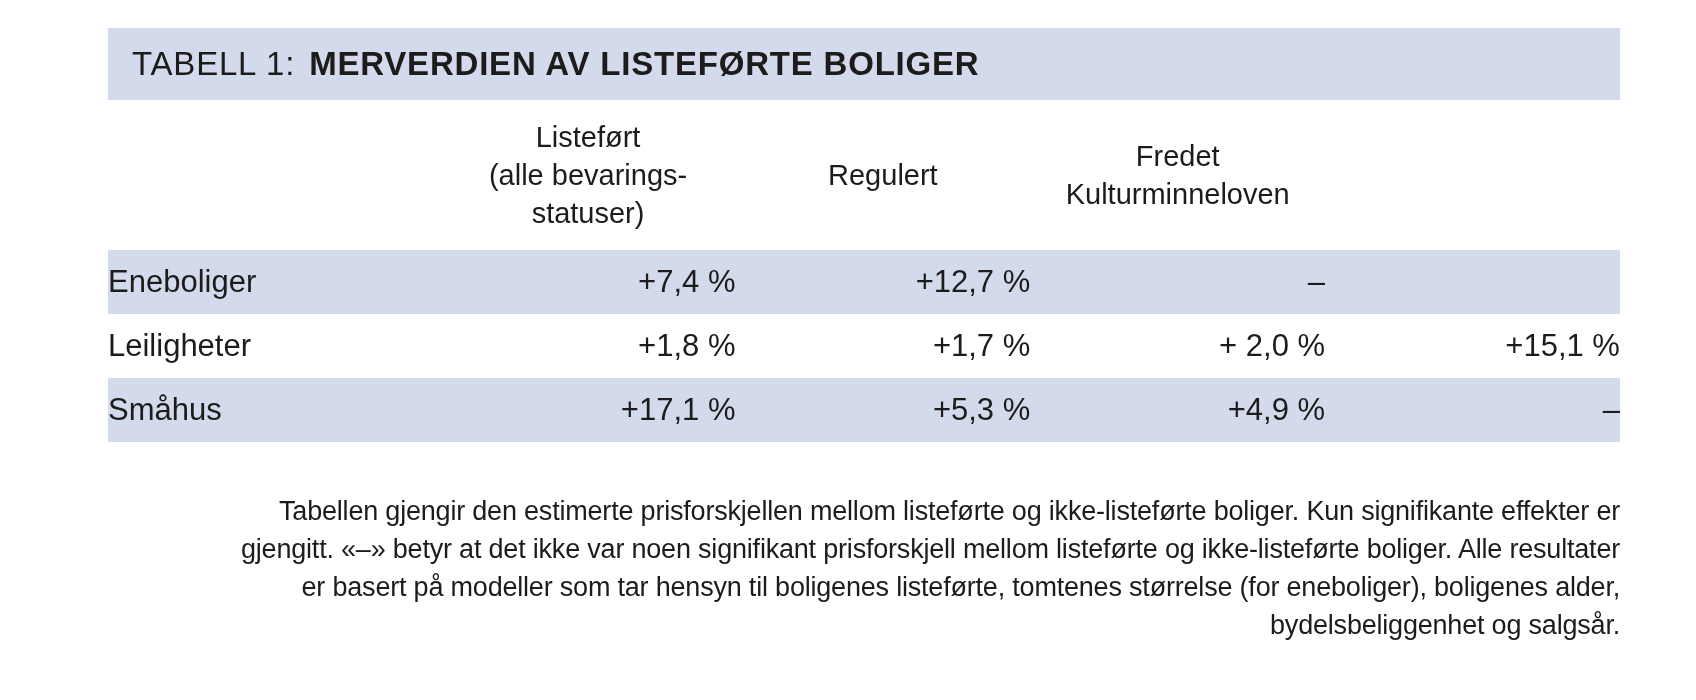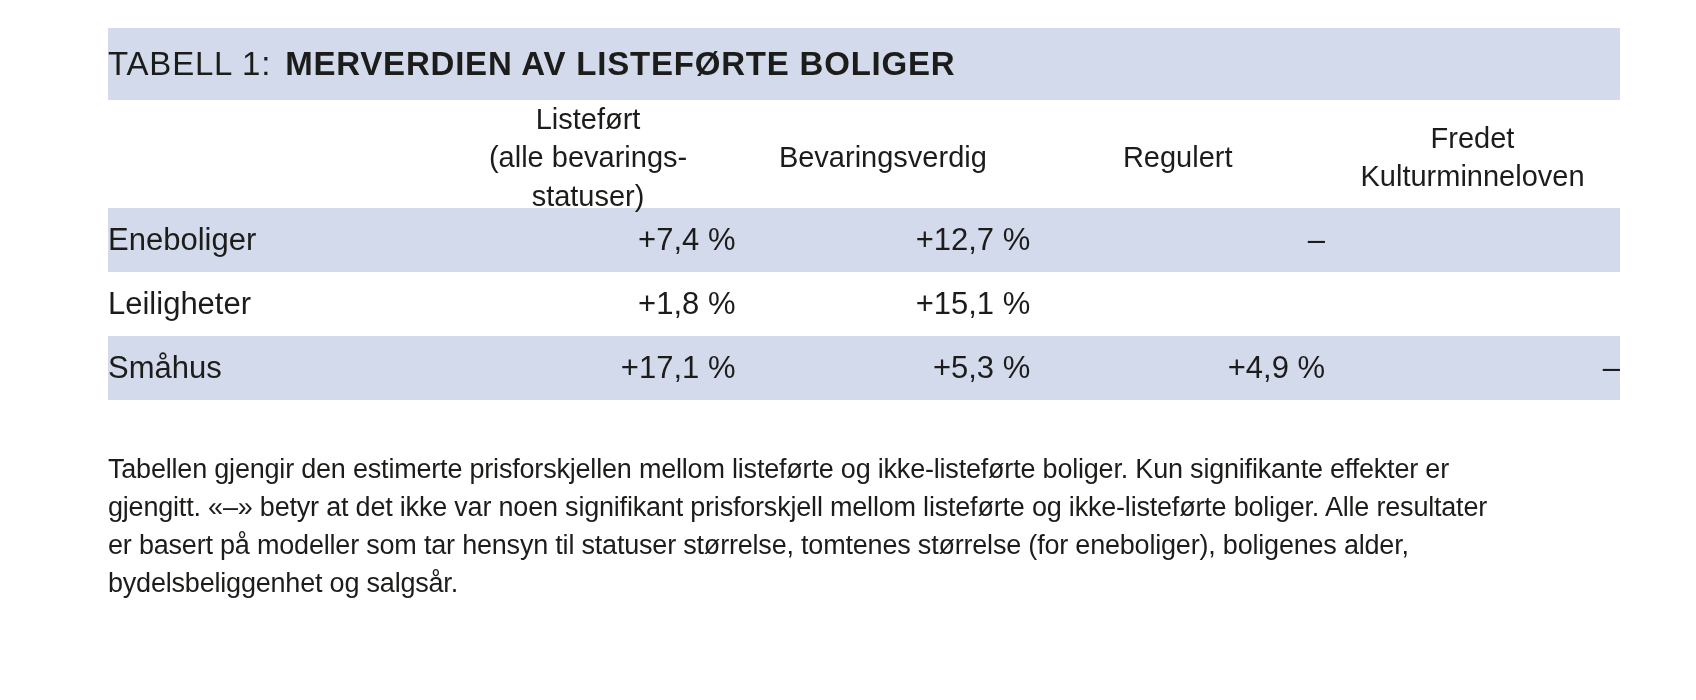--- a/index.html
+++ b/index.html
@@ -17,36 +17,37 @@
     position: absolute;
     left: 108px;
     top: 28px;
     width: 1512px;
   }
   .title-band {
     background: var(--band, #d3daec);
     height: 72px;
     display: flex;
     align-items: center;
+    padding-left: 24px;
     box-sizing: border-box;
     font-size: 33px;
     letter-spacing: 0.8px;
     white-space: nowrap;
   }
   .title-prefix { font-weight: 400; margin-right: 14px; }
   .title-main   { font-weight: 700; }
 
   .grid-row {
     display: grid;
     grid-template-columns: 22% 19.5% 19.5% 19.5% 19.5%;
     align-items: center;
     box-sizing: border-box;
   }
   .header-row {
-    height: 108px;
+    height: 150px;
     font-size: 29px;
     line-height: 1.32;
     font-weight: 300;
   }
   .header-cell {
     text-align: center;
     white-space: pre-line;
   }
   .data-row {
     height: 64px;
@@ -58,64 +59,66 @@
     text-align: left;
   }
   .value-cell { text-align: right; }
 
   .footnote {
     margin-top: 50px;
     font-size: 27px;
     line-height: 38px;
     font-weight: 300;
     letter-spacing: -0.2px;
+    text-align: right;
   }
 </style>
 </head>
 <body style="color: rgb(28, 28, 26); background: rgb(255, 255, 255);">
 
 <div class="figure">
 
   <div class="title-band">
     <span class="title-prefix">TABELL 1:</span>
     <span class="title-main">MERVERDIEN AV LISTEFØRTE BOLIGER</span>
   </div>
 
   <div class="grid-row header-row">
     <div class="header-cell row-label"></div>
     <div class="header-cell">Listeført
 (alle bevarings-
 statuser)</div>
-    <div class="header-cell">Bevaringsverdig</div>
     <div class="header-cell">Regulert</div>
     <div class="header-cell">Fredet
 Kulturminneloven</div>
   </div>
 
   <div class="grid-row data-row banded">
     <div class="row-label">Eneboliger</div>
     <div class="value-cell">+7,4 %</div>
     <div class="value-cell">+12,7 %</div>
     <div class="value-cell">–</div>
   </div>
 
   <div class="grid-row data-row">
     <div class="row-label">Leiligheter</div>
     <div class="value-cell">+1,8 %</div>
+    <div class="value-cell">+1,7 %</div>
+    <div class="value-cell">+ 2,0 %</div>
     <div class="value-cell">+15,1 %</div>
   </div>
 
   <div class="grid-row data-row banded">
     <div class="row-label">Småhus</div>
     <div class="value-cell">+17,1 %</div>
     <div class="value-cell">+5,3 %</div>
     <div class="value-cell">+4,9 %</div>
     <div class="value-cell">–</div>
   </div>
 
   <div class="footnote">
     <div>Tabellen gjengir den estimerte prisforskjellen mellom listeførte og ikke-listeførte boliger. Kun signifikante effekter er</div>
     <div>gjengitt. «–» betyr at det ikke var noen signifikant prisforskjell mellom listeførte og ikke-listeførte boliger. Alle resultater</div>
-    <div>er basert på modeller som tar hensyn til statuser størrelse, tomtenes størrelse (for eneboliger), boligenes alder,</div>
+    <div>er basert på modeller som tar hensyn til boligenes listeførte, tomtenes størrelse (for eneboliger), boligenes alder,</div>
     <div>bydelsbeliggenhet og salgsår.</div>
   </div>
 
 </div>
 
 </body></html>

